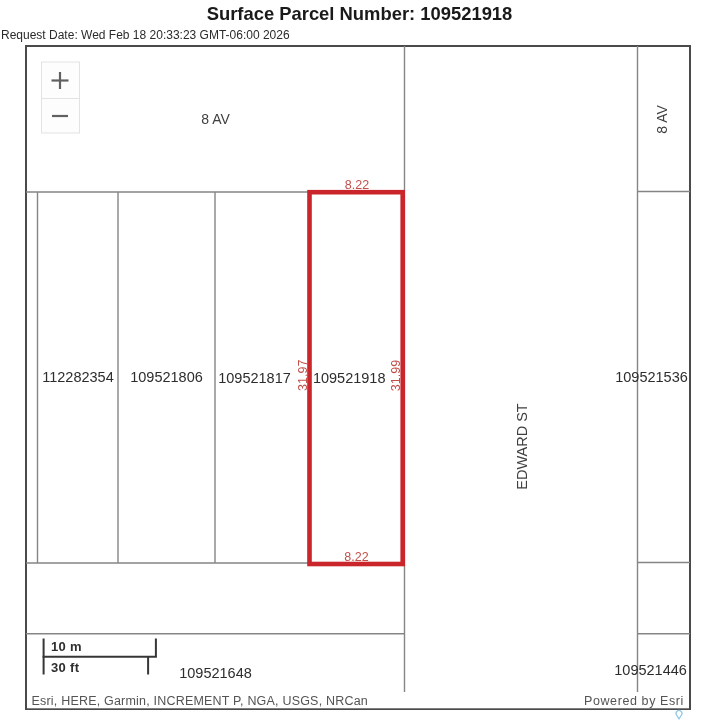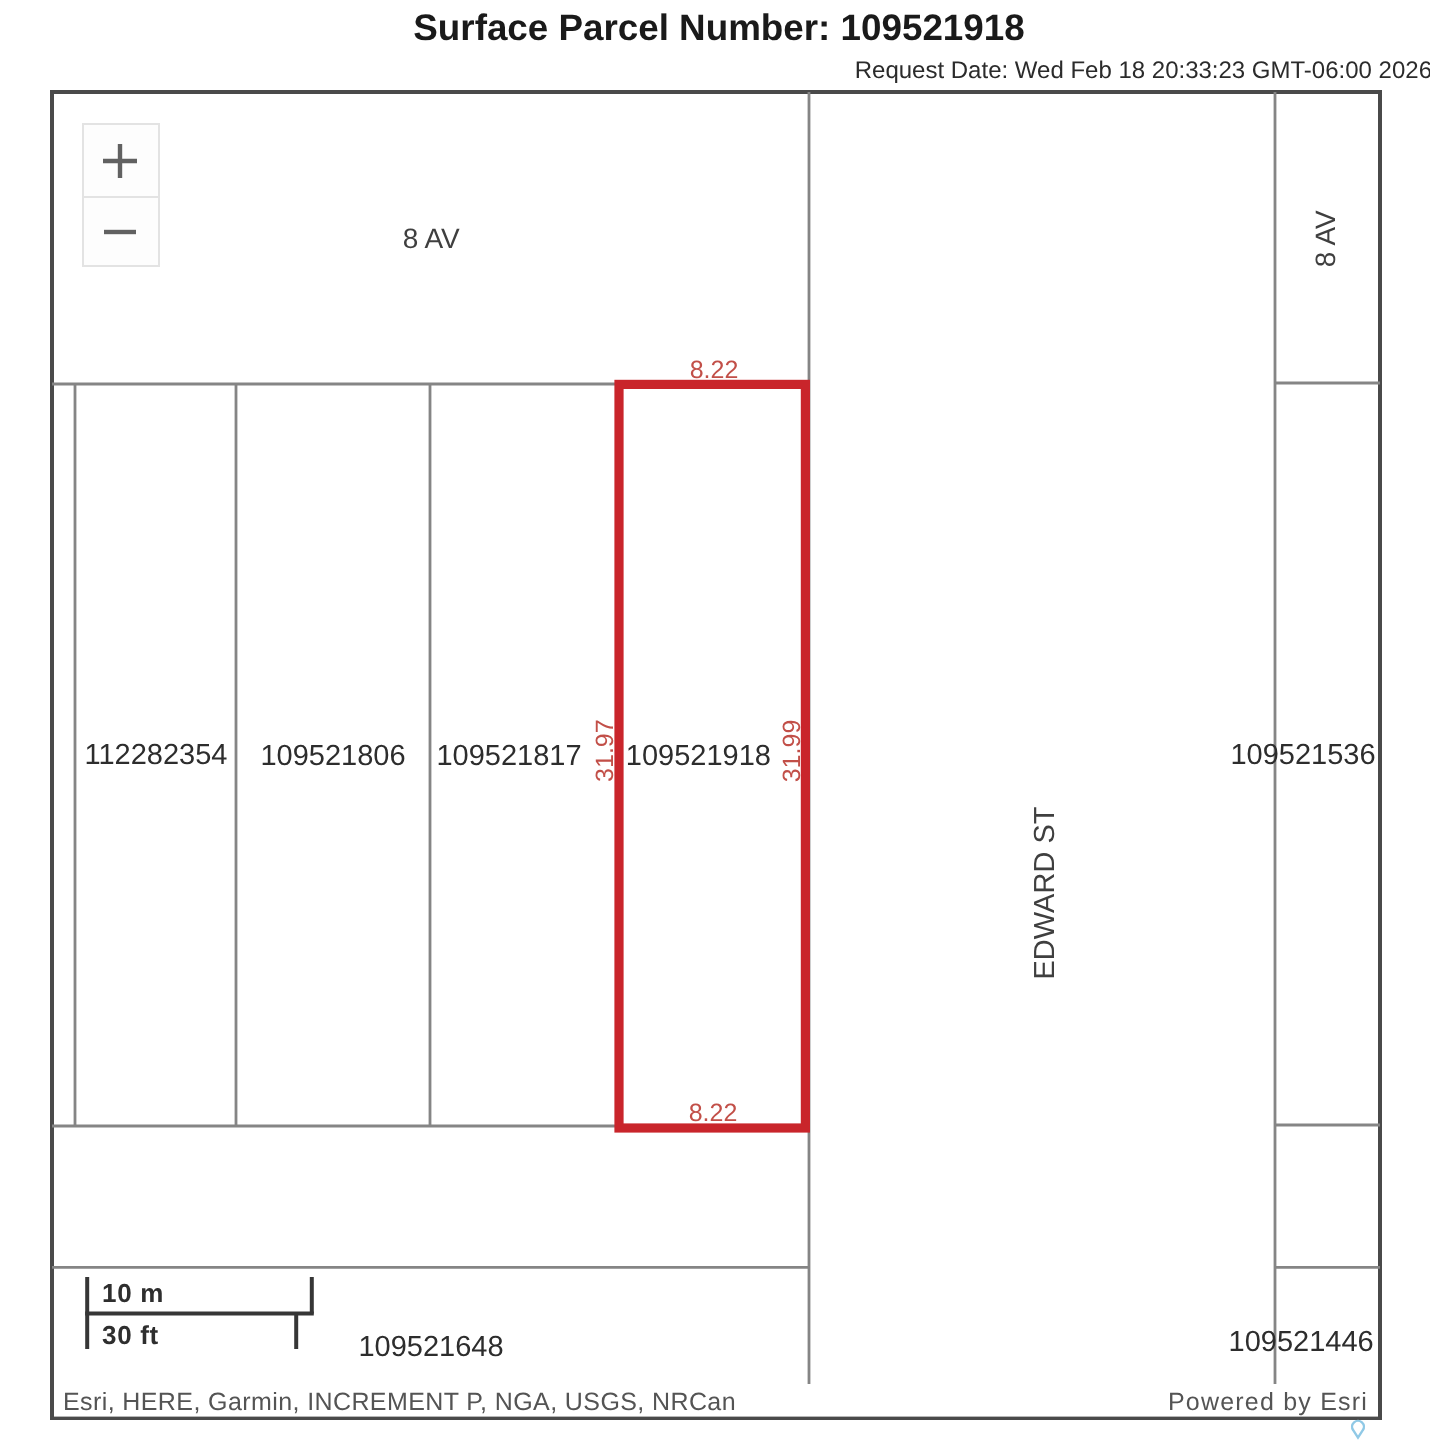--- a/index.html
+++ b/index.html
@@ -4,21 +4,21 @@
 <style>
   html,body{margin:0;padding:0;background:#ffffff;}
   body{width:715px;height:720px;position:relative;font-family:"Liberation Sans",sans-serif;overflow:hidden;}
   .abs{position:absolute;}
 </style>
 </head>
 <body>
 
 <div class="abs" style="left:2px;top:2.5px;width:715px;text-align:center;font-size:18.4px;font-weight:bold;color:#1a1a1a;">Surface Parcel Number: 109521918</div>
 
-<div class="abs" style="left:1px;top:28px;width:715px;text-align:right;font-size:12px;color:#2b2b2b;">Request Date: Wed Feb 18 20:33:23 GMT-06:00 2026</div>
+<div class="abs" style="left:1px;top:28px;width:715px;text-align:left;font-size:12px;color:#2b2b2b;">Request Date: Wed Feb 18 20:33:23 GMT-06:00 2026</div>
 
 <svg class="abs" style="left:0;top:0;" width="715" height="720" xmlns="http://www.w3.org/2000/svg">
 
   <g>
       <rect x="26" y="46" width="664" height="663" fill="#ffffff" stroke="#4a4a4a" stroke-width="2"></rect>
     </g>
 
   <g stroke="#858585" stroke-width="1.4">
     <line x1="26" y1="192" x2="404.5" y2="192"></line>
     <line x1="637.5" y1="191.5" x2="690" y2="191.5"></line>

